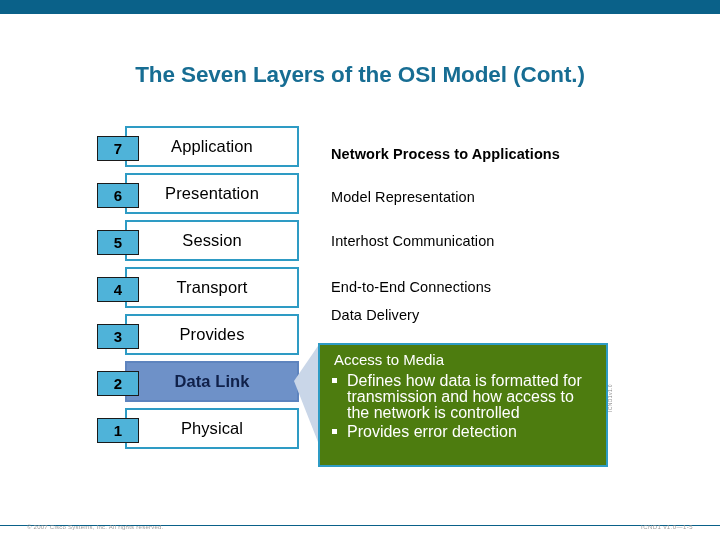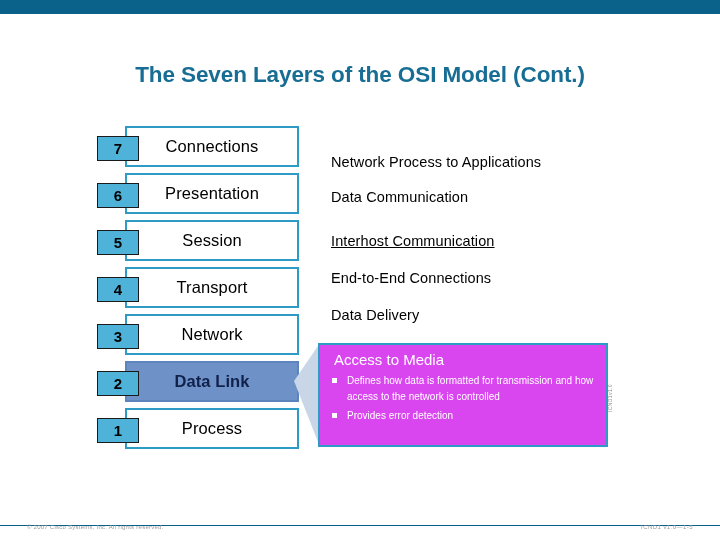--- a/index.html
+++ b/index.html
@@ -99,23 +99,23 @@
     white-space: nowrap;
     letter-spacing: 0.1px;
   }
 
   
   #callout {
     position: absolute;
     left: 318px;
     top: 343px;
     width: 290px;
-    height: 104px;
+    height: 124px;
     box-sizing: border-box;
-    background: #d946ef;
+    background: #4d7c0f;
     border: 2px solid #2E9BC4;
     z-index: 5;
   }
   #callout-pointer {
     position: absolute;
     left: 294px;
     top: 343px;
     width: 26px;
     height: 104px;
     z-index: 3;
@@ -132,21 +132,21 @@
     left: 10px; top: 28px;
     width: 268px;
     margin: 0;
     padding: 0;
     list-style: none;
   }
   #callout-list li {
     position: relative;
     padding-left: 17px;
     margin-bottom: 3px;
-    font-size: 10px;
+    font-size: 16px;
     line-height: 16px;
     color: #ffffff;
   }
   .bullet-square {
     position: absolute;
     left: 2px; top: 5px;
     width: 5px; height: 5px;
     background: #ffffff;
   }
 
@@ -191,59 +191,59 @@
 <body>
 
 <div id="top-band"></div>
 
 <div id="slide-title">The Seven Layers of the OSI Model (Cont.)</div>
 
 <div id="layer-stack">
 
   <div class="layer-row" style="top:0px;">
     <span class="layer-badge" style="top:8px;">7</span>
-    <span class="layer-name">Connections</span>
+    <span class="layer-name">Application</span>
   </div>
 
   <div class="layer-row" style="top:47px;">
     <span class="layer-badge" style="top:8px;">6</span>
     <span class="layer-name">Presentation</span>
   </div>
 
   <div class="layer-row" style="top:94px;">
     <span class="layer-badge" style="top:8px;">5</span>
     <span class="layer-name">Session</span>
   </div>
 
   <div class="layer-row" style="top:141px;">
     <span class="layer-badge" style="top:8px;">4</span>
     <span class="layer-name">Transport</span>
   </div>
 
   <div class="layer-row" style="top:188px;">
     <span class="layer-badge" style="top:8px;">3</span>
-    <span class="layer-name">Network</span>
+    <span class="layer-name">Provides</span>
   </div>
 
   <div class="layer-row highlight" style="top:235px;">
     <span class="layer-badge" style="top:8px;">2</span>
     <span class="layer-name">Data Link</span>
   </div>
 
   <div class="layer-row" style="top:282px;">
     <span class="layer-badge" style="top:8px;">1</span>
-    <span class="layer-name">Process</span>
+    <span class="layer-name">Physical</span>
   </div>
 
 </div>
 
-<div class="layer-desc" style="top:154px;">Network Process to Applications</div>
-<div class="layer-desc" style="top:189px;">Data Communication</div>
-<div class="layer-desc" style="top:233px;text-decoration:underline;">Interhost Communication</div>
-<div class="layer-desc" style="top:270px;">End-to-End Connections</div>
+<div class="layer-desc" style="top:146px;font-weight:bold;">Network Process to Applications</div>
+<div class="layer-desc" style="top:189px;">Model Representation</div>
+<div class="layer-desc" style="top:233px;">Interhost Communication</div>
+<div class="layer-desc" style="top:279px;">End-to-End Connections</div>
 <div class="layer-desc" style="top:307px;">Data Delivery</div>
 
 <svg id="callout-pointer" viewBox="0 0 26 104" preserveAspectRatio="none">
   <polygon points="0,38 26,0 26,104" fill="#C9D6E8"></polygon>
 </svg>
 
 <div id="callout">
   <div id="callout-title">Access to Media</div>
   <ul id="callout-list">
     <li>

